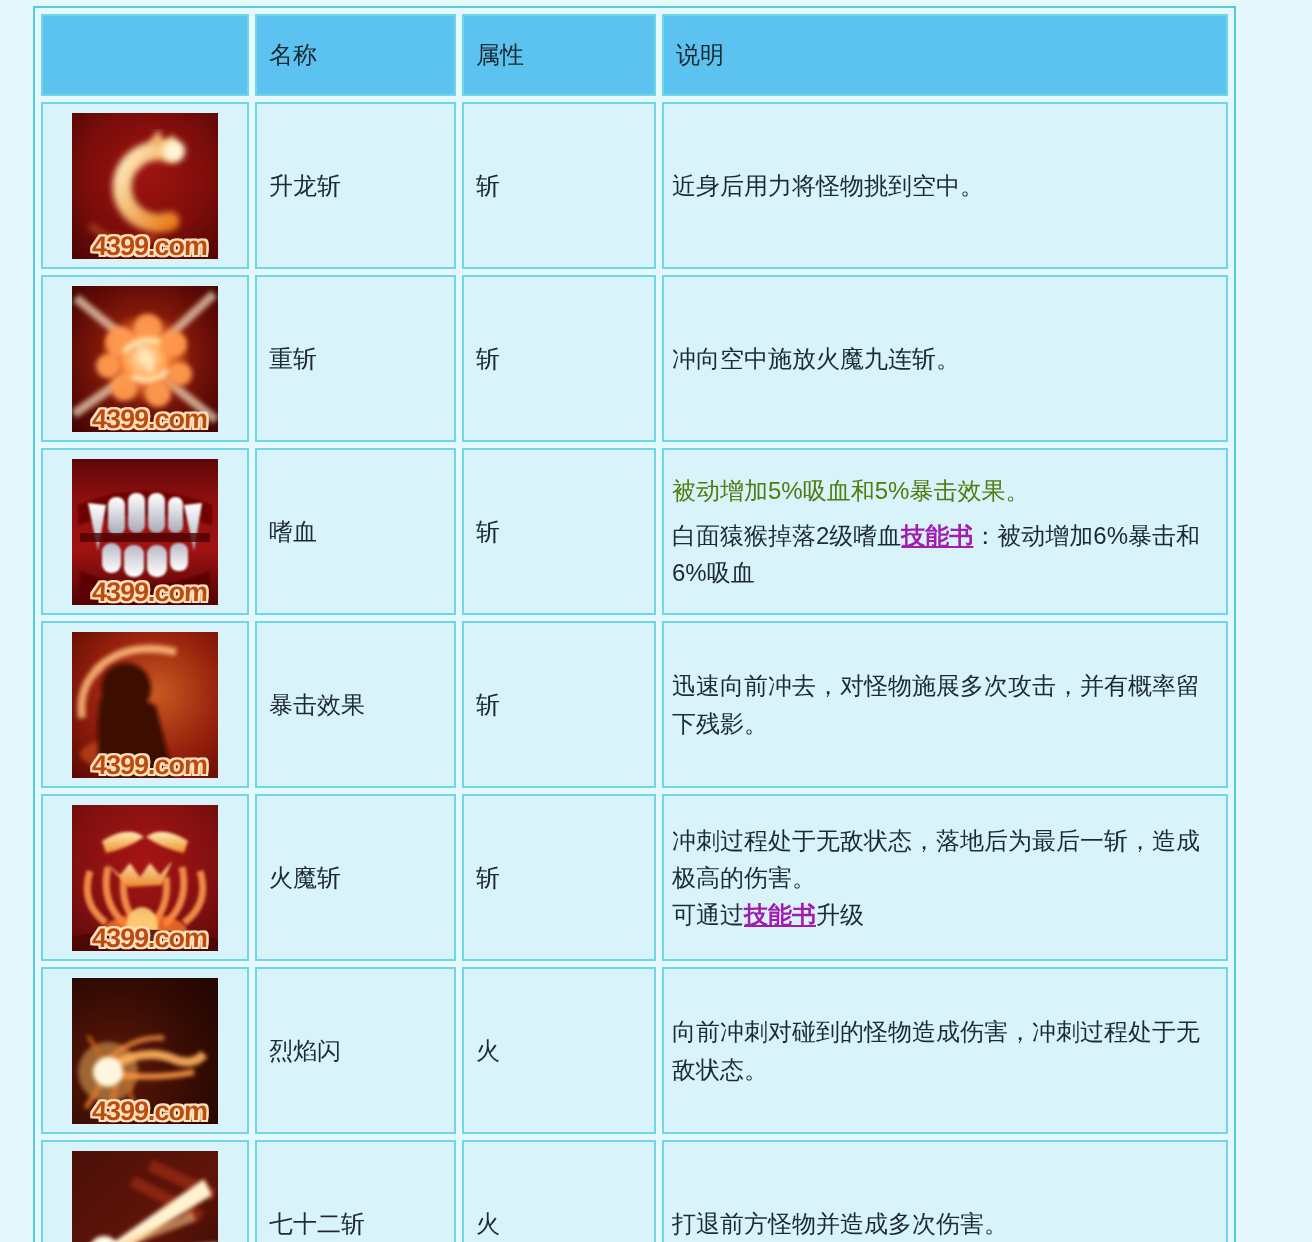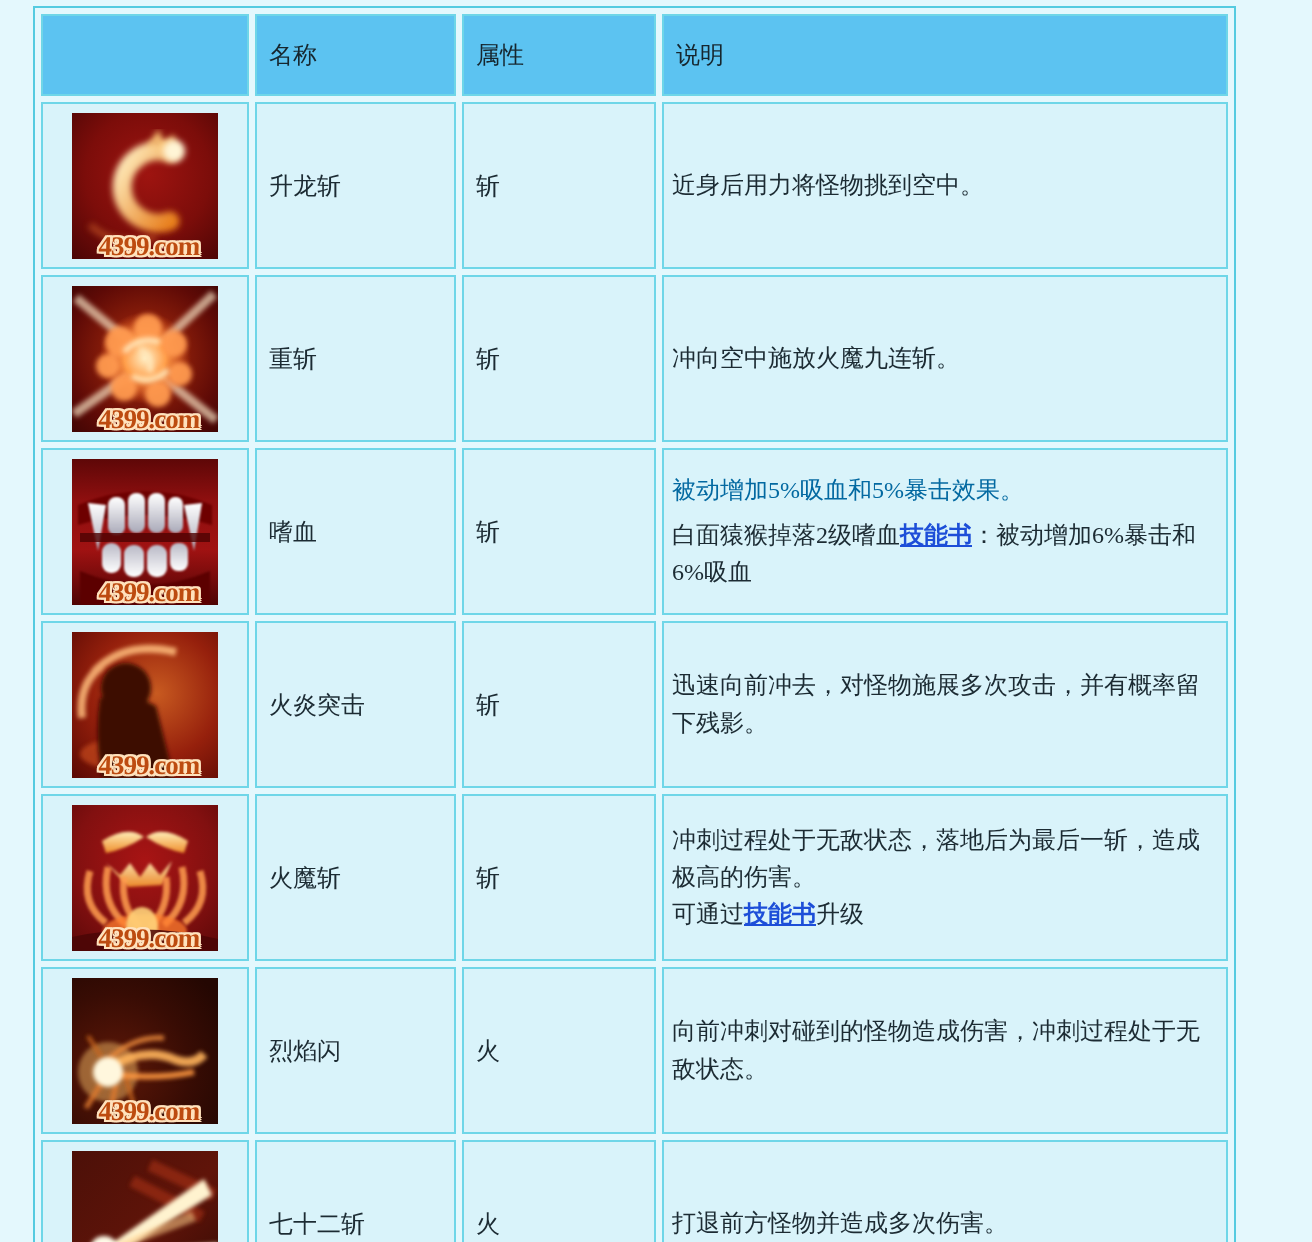--- a/index.html
+++ b/index.html
@@ -6,27 +6,27 @@
   body{background:#e4f8fd;font-family:"Liberation Sans","DejaVu Sans",sans-serif;}
   #viewport{position:relative;width:1312px;height:1242px;overflow:hidden;background:#e4f8fd;}
   table.skill-table{
     position:absolute;left:33px;top:6px;width:1203px;
     border-collapse:separate;border-spacing:6px;
     border:2px solid #55cbe0;table-layout:fixed;
   }
   th,td{border:2px solid #6fd6e8;vertical-align:middle;overflow:hidden;}
   th{background:#5cc3f1;height:78px;text-align:left;padding:0 0 0 12px;
      font-size:24px;font-weight:normal;color:#16262e;}
-  td{background:#d9f3fa;height:151px;font-size:24px;color:#1c2b33;font-family:Liberation Serif, serif;}
+  td{background:#d9f3fa;height:151px;font-size:24px;color:#1c2b33;}
   col.c1{width:208px;} col.c2{width:201px;} col.c3{width:194px;}
   .cell-pad{padding:6px 6px 6px 12px;line-height:1.5;}
   .desc-pad{padding:6px 10px 6px 8px;line-height:1.55;margin-top:32px;}
-  .seg-passive{display:block;color:#0369a1;margin-bottom:8px;}
+  .seg-passive{display:block;color:#4d7c0f;margin-bottom:8px;}
   .seg-plain{color:#1c2b33;}
-  .seg-link{color:#1d4ed8;font-weight:bold;text-decoration:underline;cursor:pointer;}
+  .seg-link{color:#a21caf;font-weight:bold;text-decoration:underline;cursor:pointer;}
   .icon-box{position:relative;width:146px;height:146px;margin:0 auto;overflow:hidden;}
   .icon-box svg{position:absolute;left:0;top:0;width:146px;height:146px;display:block;}
   .wm{
     position:absolute;left:50%;bottom:-3px;transform:translateX(-46%) skewX(-2deg);
     white-space:nowrap;font-weight:800;font-size:27px;letter-spacing:-1px;
     color:#bd4b10;
     text-shadow:-2px -2px 0 #ffe2bd,2px -2px 0 #ffe2bd,-2px 2px 0 #ffe2bd,2px 2px 0 #ffe2bd,
                  0 -2px 0 #ffe2bd,0 2px 0 #ffe2bd,-2px 0 0 #ffe2bd,2px 0 0 #ffe2bd;
   }
 </style>
@@ -201,21 +201,21 @@
                 <ellipse cx="42" cy="122" rx="34" ry="14" fill="#c4491c" opacity="0.7" filter="url(#f4_r3)"></ellipse>
                 <g fill="#3c0d04" filter="url(#f4_r3)">
                   <circle cx="54" cy="56" r="25"></circle>
                   <path d="M28 66 Q56 58 84 74 L102 146 L30 146 Q22 104 28 66 Z"></path>
                   <path d="M60 88 L54 128 L70 130 L72 92 Z"></path>
                 </g>
               </svg>
               <span class="wm">4399.com</span>
             </div>
           </td>
-          <td class="cell-pad"><span>火炎突击</span></td>
+          <td class="cell-pad"><span>暴击效果</span></td>
           <td class="cell-pad"><span>斩</span></td>
           <td class="desc-pad"><span class="seg-plain">迅速向前冲去，对怪物施展多次攻击，并有概率留下残影。</span></td>
         </tr>
         <tr>
           <td>
             <div class="icon-box">
               <svg viewBox="0 0 146 146">
                 <defs>
                   <radialGradient id="g5a_r4" cx="50%" cy="38%" r="80%">
                     <stop offset="0%" stop-color="#a81414"></stop>

